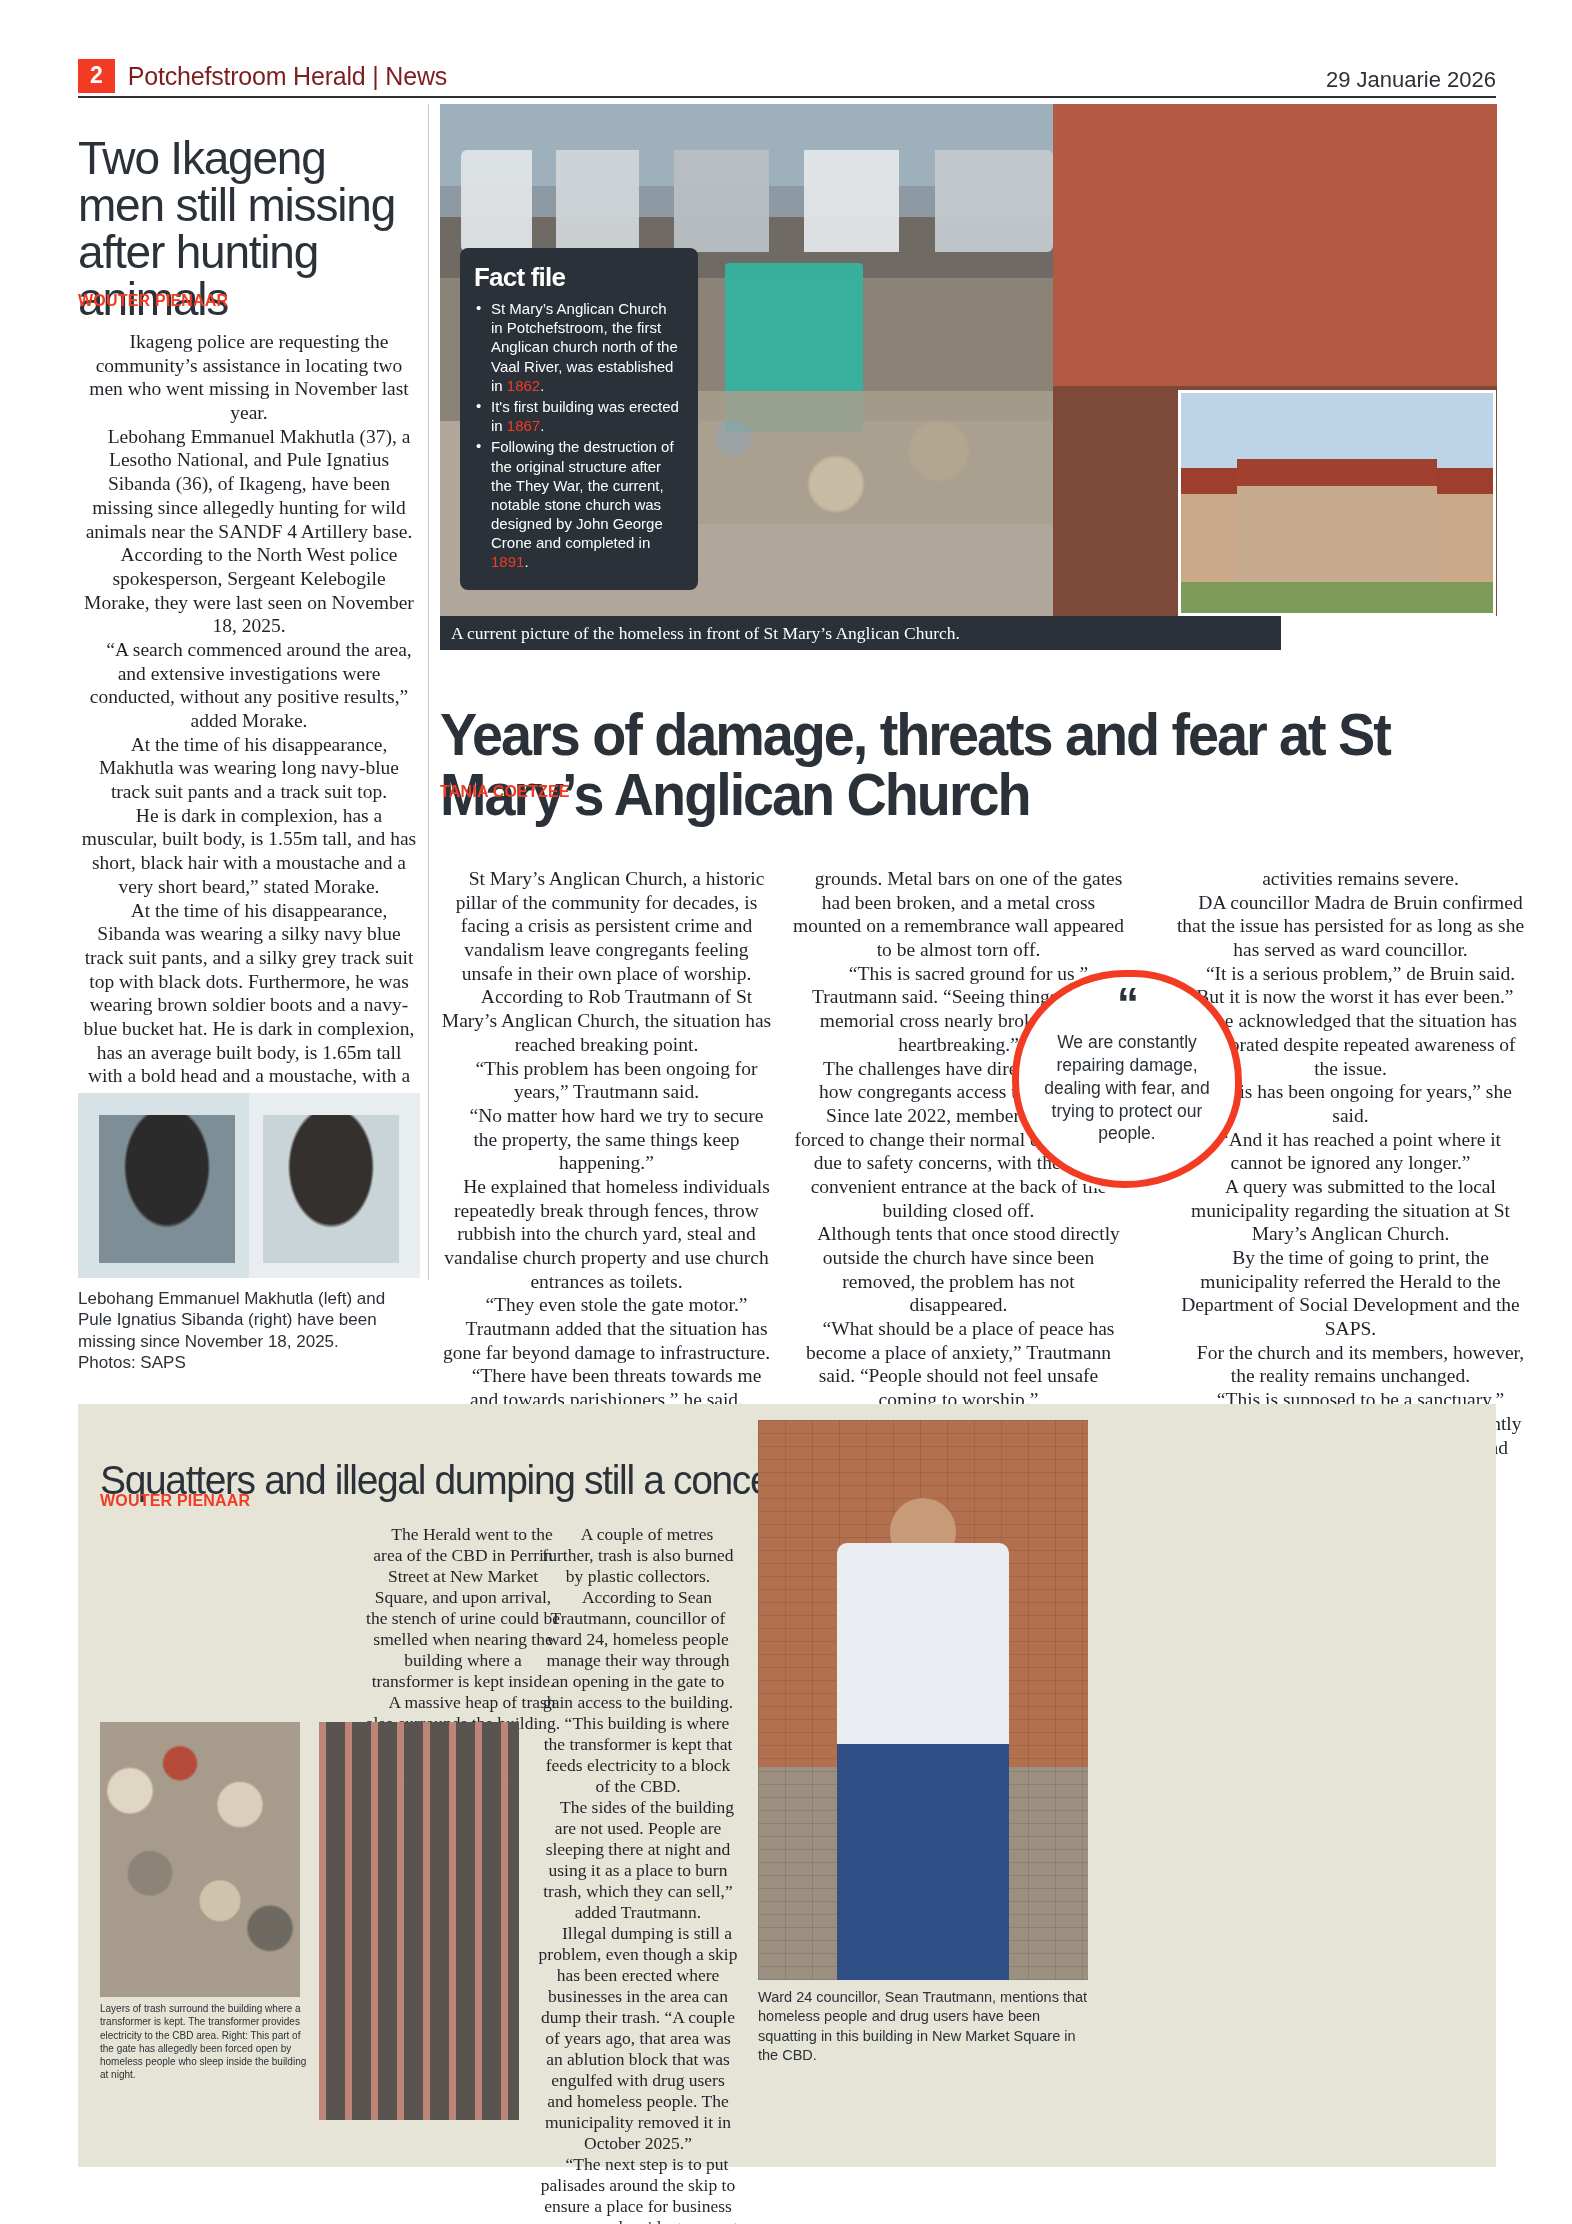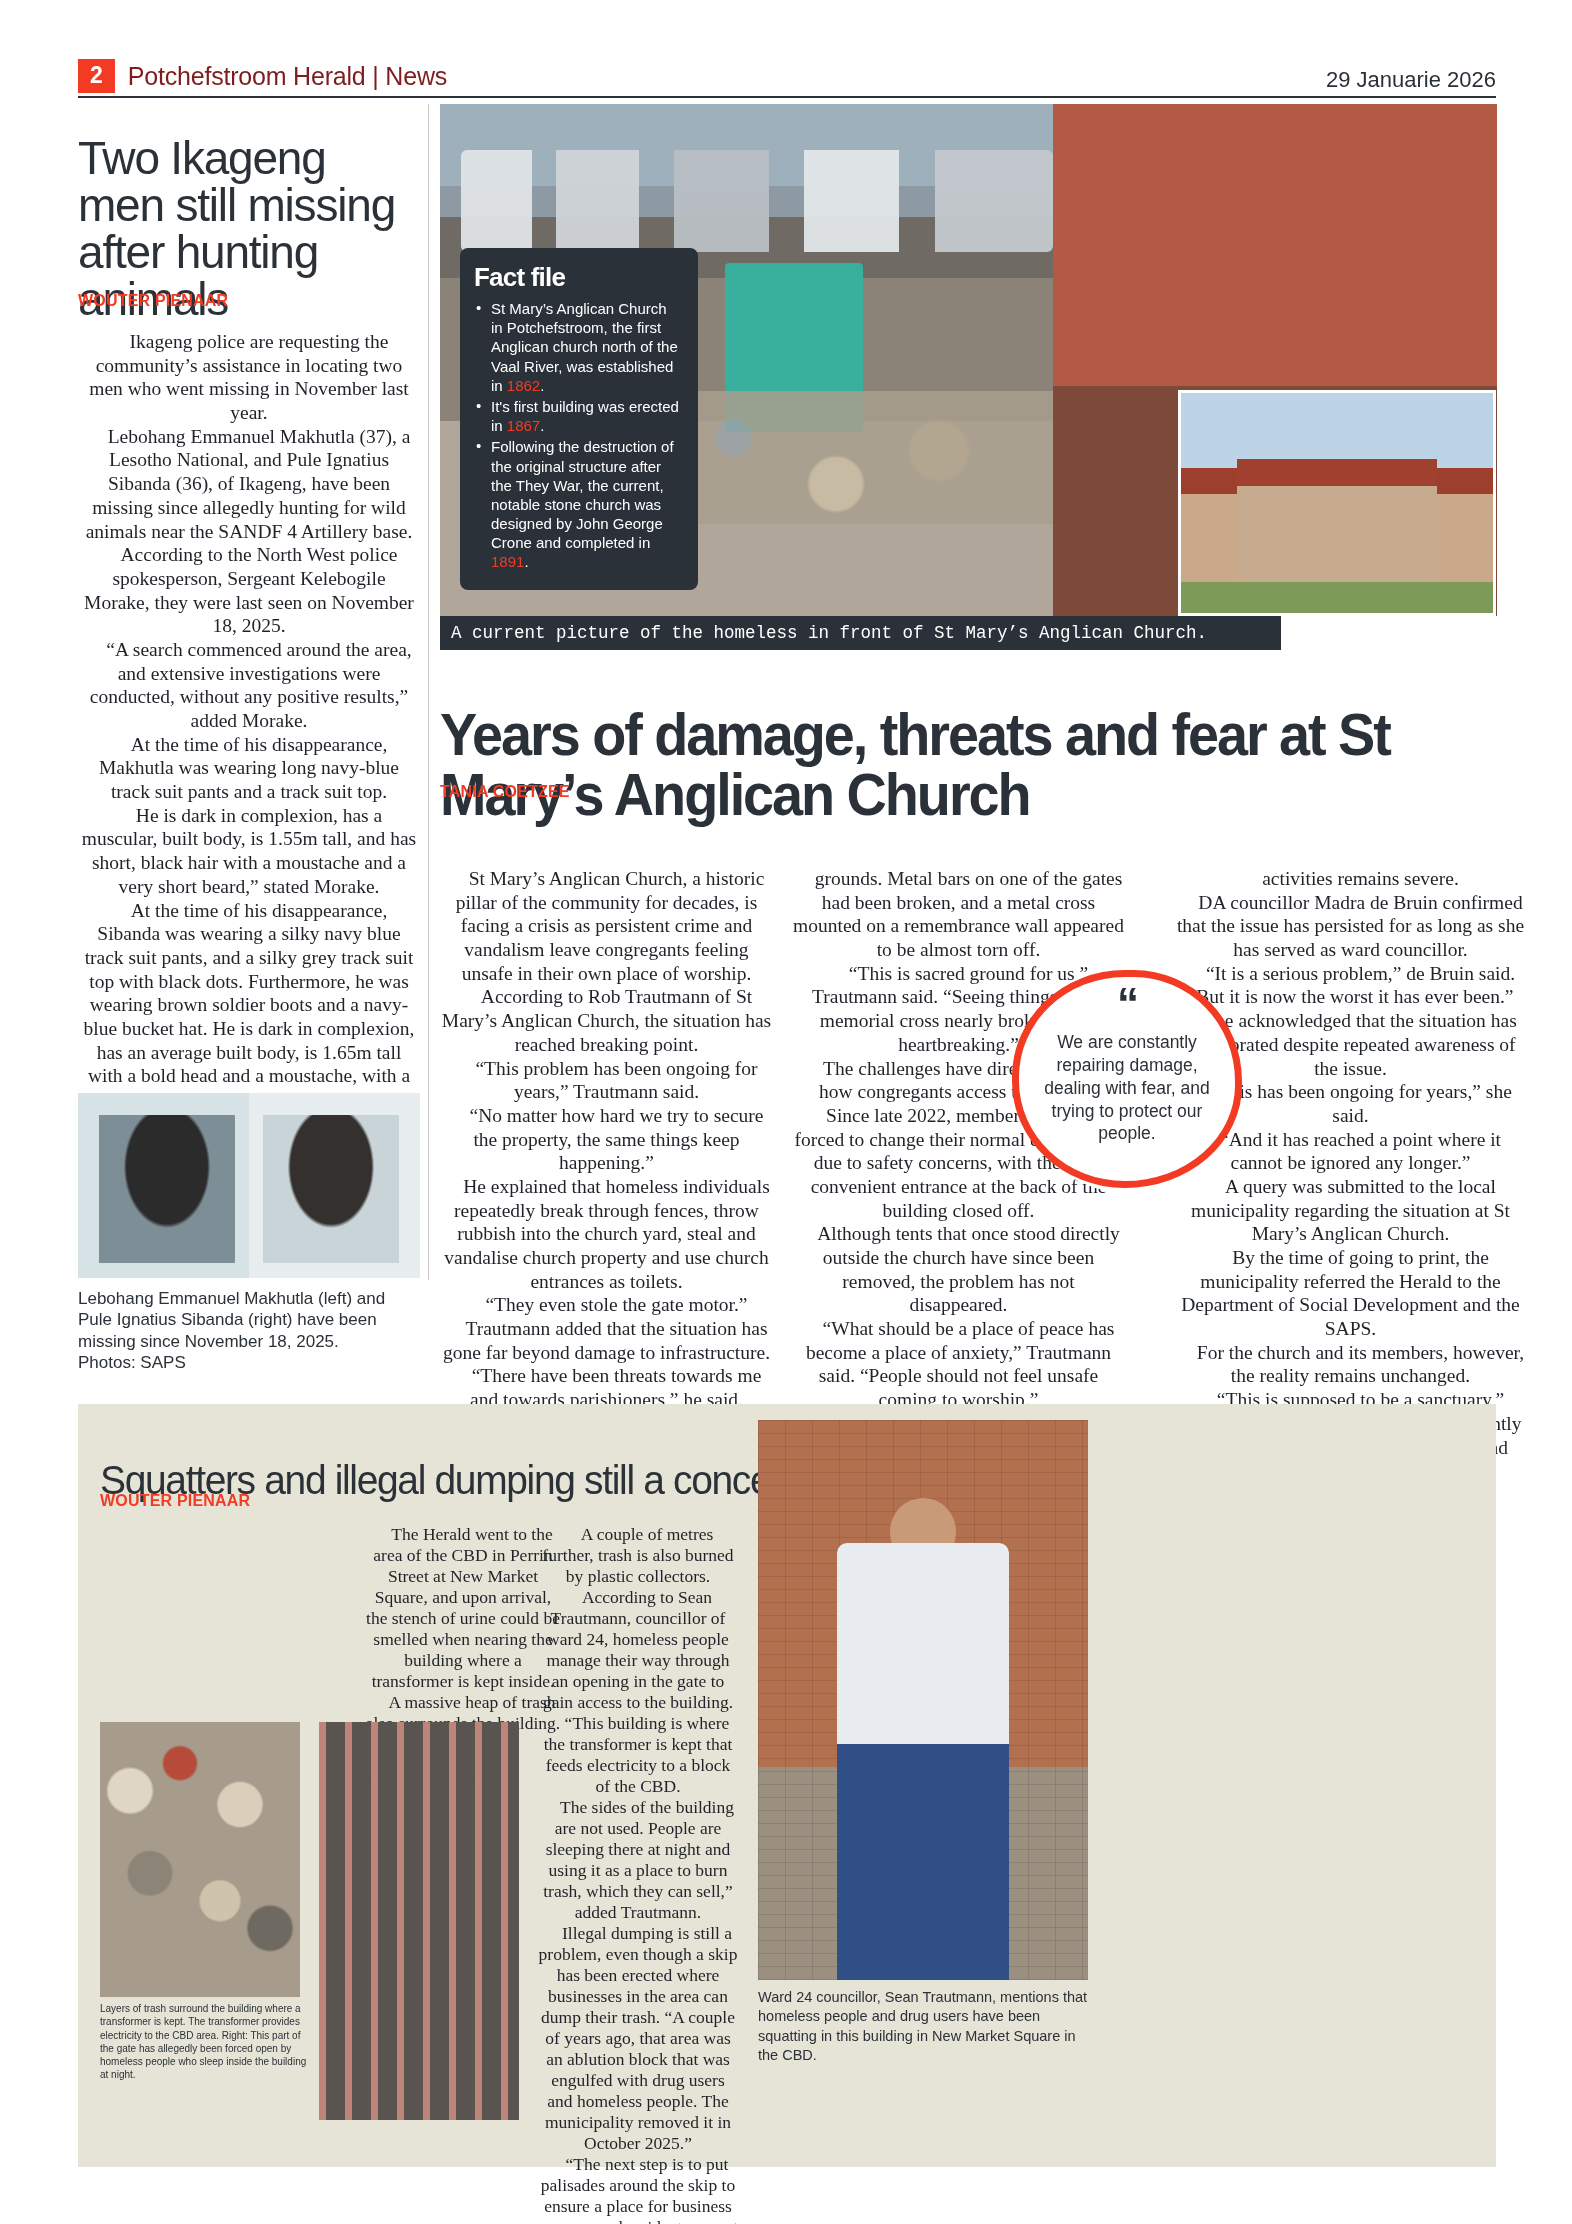--- a/index.html
+++ b/index.html
@@ -79,21 +79,21 @@
   }
 
   
   .hero {
     position:absolute; left:440px; top:104px; width:1057px; height:512px;
     overflow:hidden;
   }
   .hero-cap {
     position:absolute; left:440px; top:616px; width:841px; height:34px;
     background:#2b3138; color:#fff;
-    font-family:Liberation Mono, monospace;
+    font-family:Liberation Serif, serif;
     font-size:17.5px; line-height:34px; padding-left:11px;
     white-space:nowrap; overflow:hidden;
   }
   .factfile {
     position:absolute; left:460px; top:248px; width:238px;
     background:#2b3138; color:#fff;
     border-radius:8px;
     padding:14px 16px 16px 14px;
   }
   .factfile h3 {

